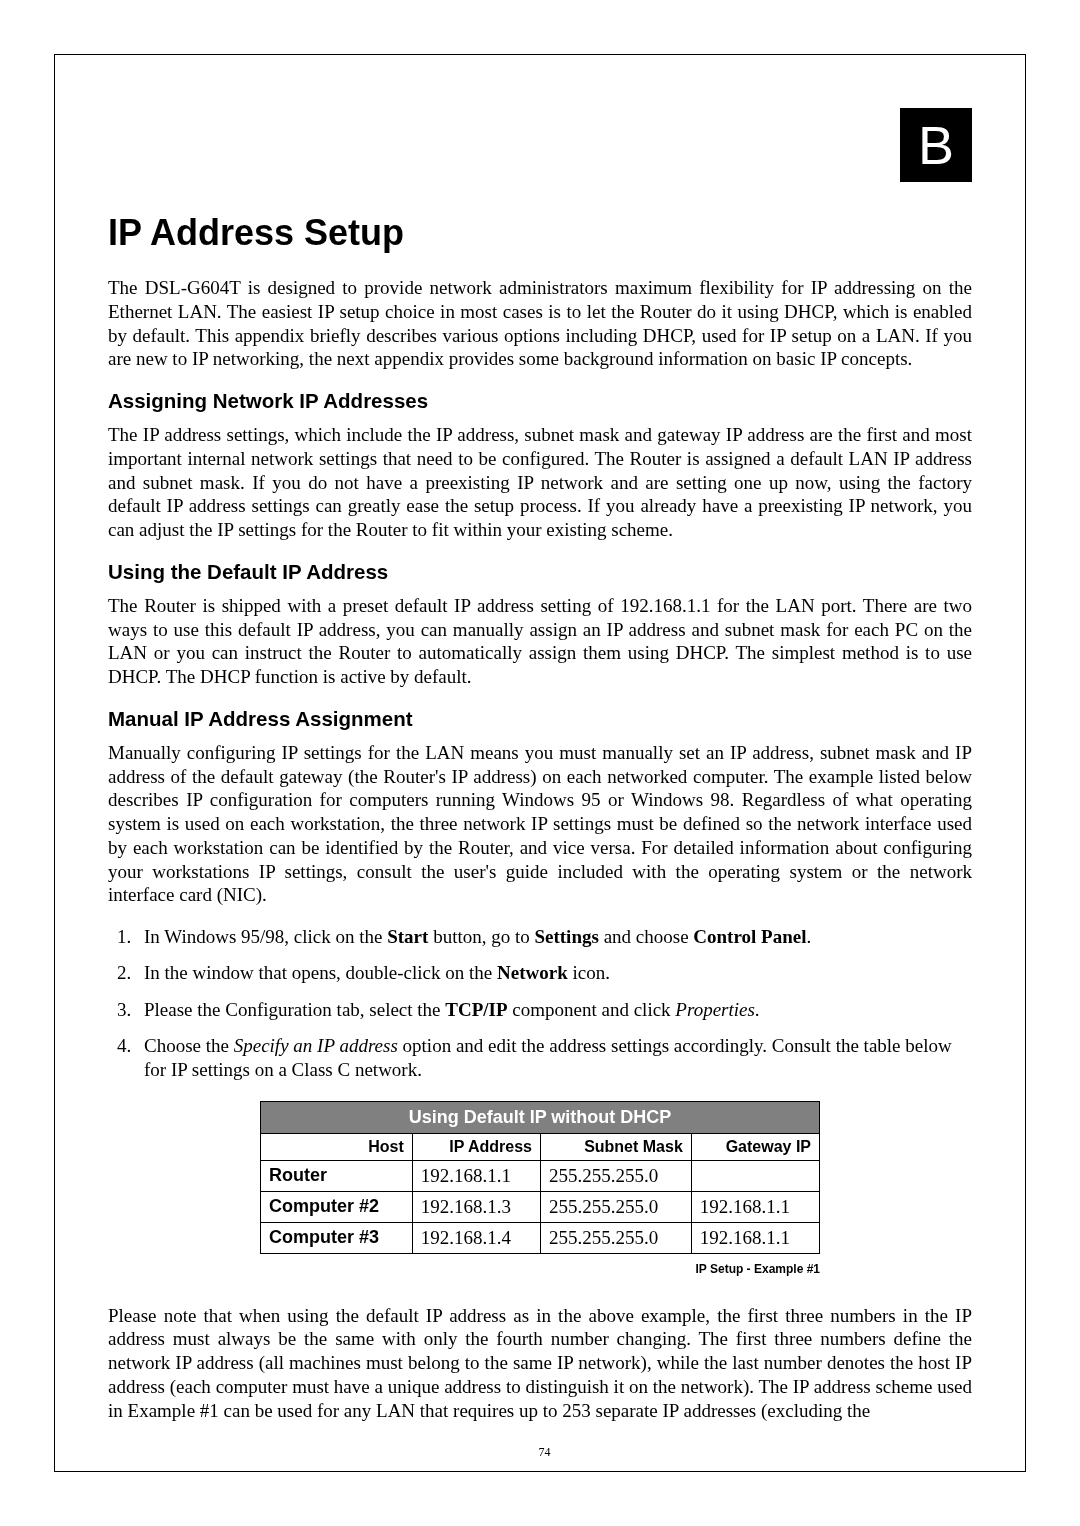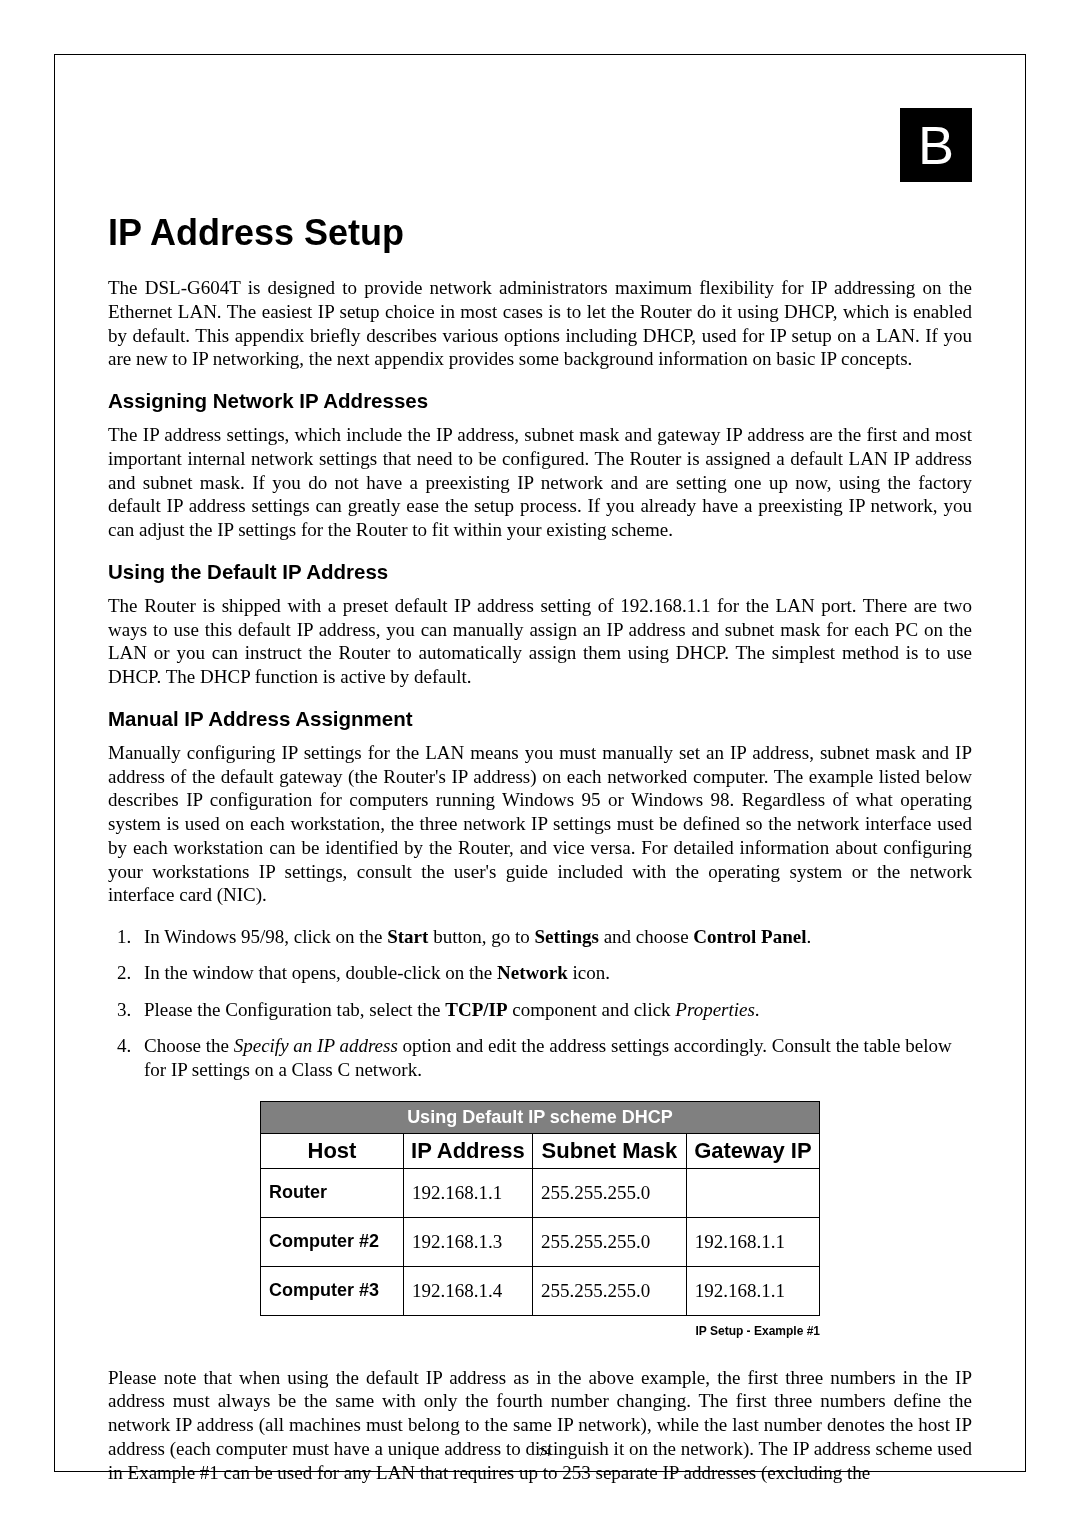--- a/index.html
+++ b/index.html
@@ -88,28 +88,28 @@
     font-family: Arial, Helvetica, sans-serif;
     font-weight: bold;
     text-align: center;
     border: 1.2px solid #000;
     padding: 5px 8px;
     font-size: 18px;
   }
   table.ip-table th.head {
     font-family: Arial, Helvetica, sans-serif;
     font-weight: bold;
-    text-align: center;
+    text-align: right;
     border: 1.2px solid #000;
-    padding: 4px 0;
-    font-size: 22px;
+    padding: 4px 8px;
+    font-size: 16px;
   }
   table.ip-table td {
     border: 1.2px solid #000;
-    padding: 13px 8px;
+    padding: 4px 8px;
     font-family: "Times New Roman", Times, serif;
   }
   table.ip-table td.rowhead {
     font-family: Arial, Helvetica, sans-serif;
     font-weight: bold;
     font-size: 18px;
   }
   .table-caption {
     font-family: Arial, Helvetica, sans-serif;
     font-weight: bold;
@@ -162,21 +162,21 @@
     </li>
     <li>
       <span>Choose the </span><span class="italic">Specify an IP address</span><span> option and edit the address settings accordingly. Consult the table below for IP settings on a Class C network.</span>
     </li>
   </ol>
 
   <div class="table-wrap">
     <table class="ip-table">
       <tbody>
           <tr>
-        <th class="titlecell" colspan="4">Using Default IP scheme DHCP</th>
+        <th class="titlecell" colspan="4">Using Default IP without DHCP</th>
       </tr>
       <tr>
         <th class="head">Host</th>
         <th class="head">IP Address</th>
         <th class="head">Subnet Mask</th>
         <th class="head">Gateway IP</th>
       </tr>
       <tr>
         <td class="rowhead">Router</td>
         <td>192.168.1.1</td>

